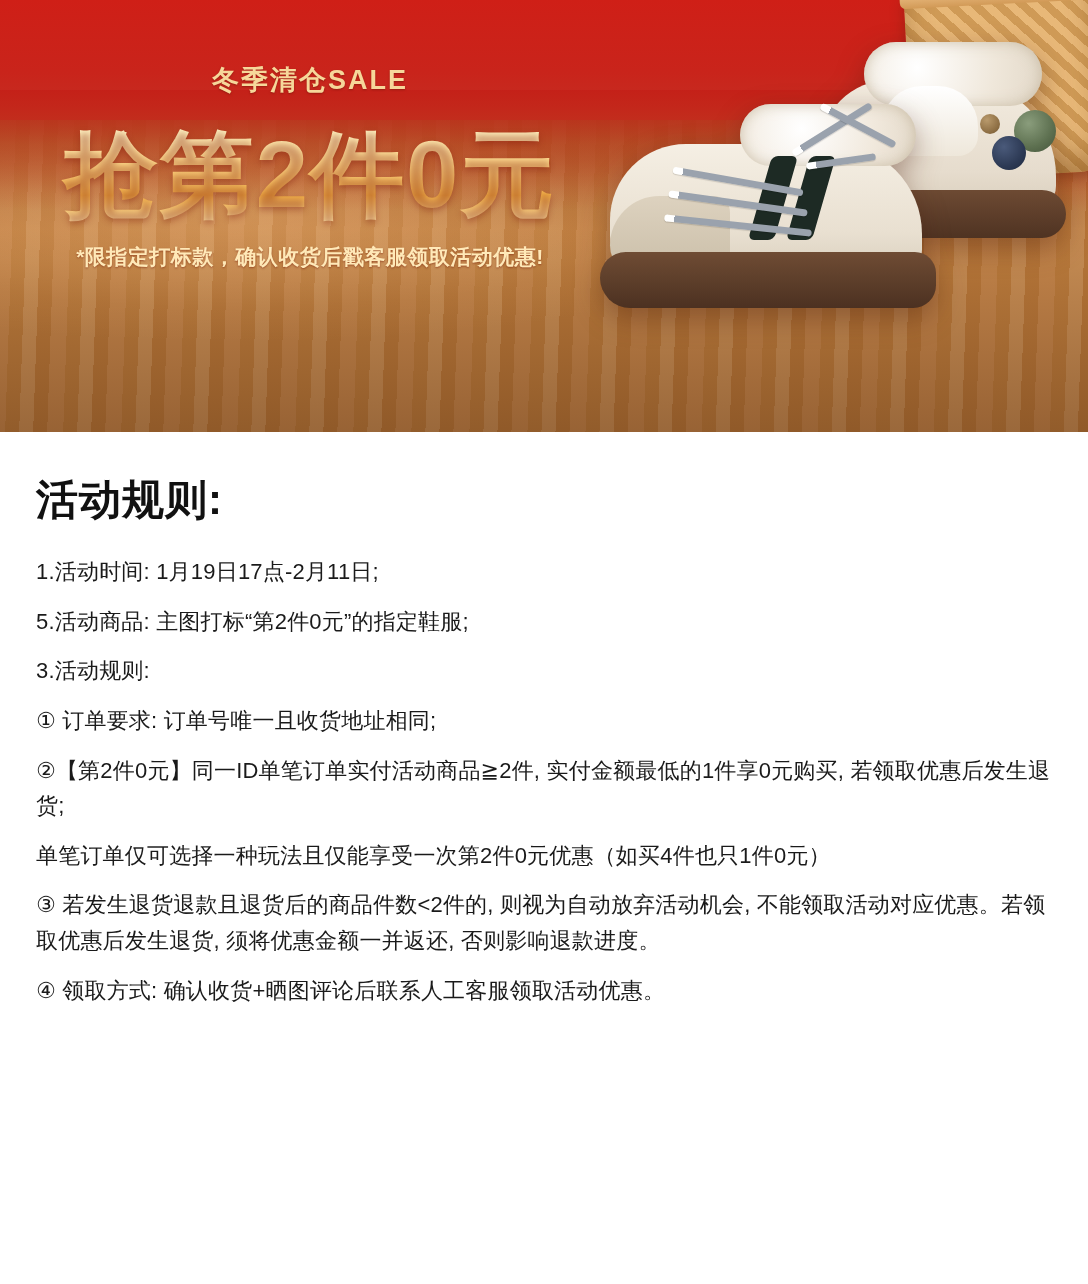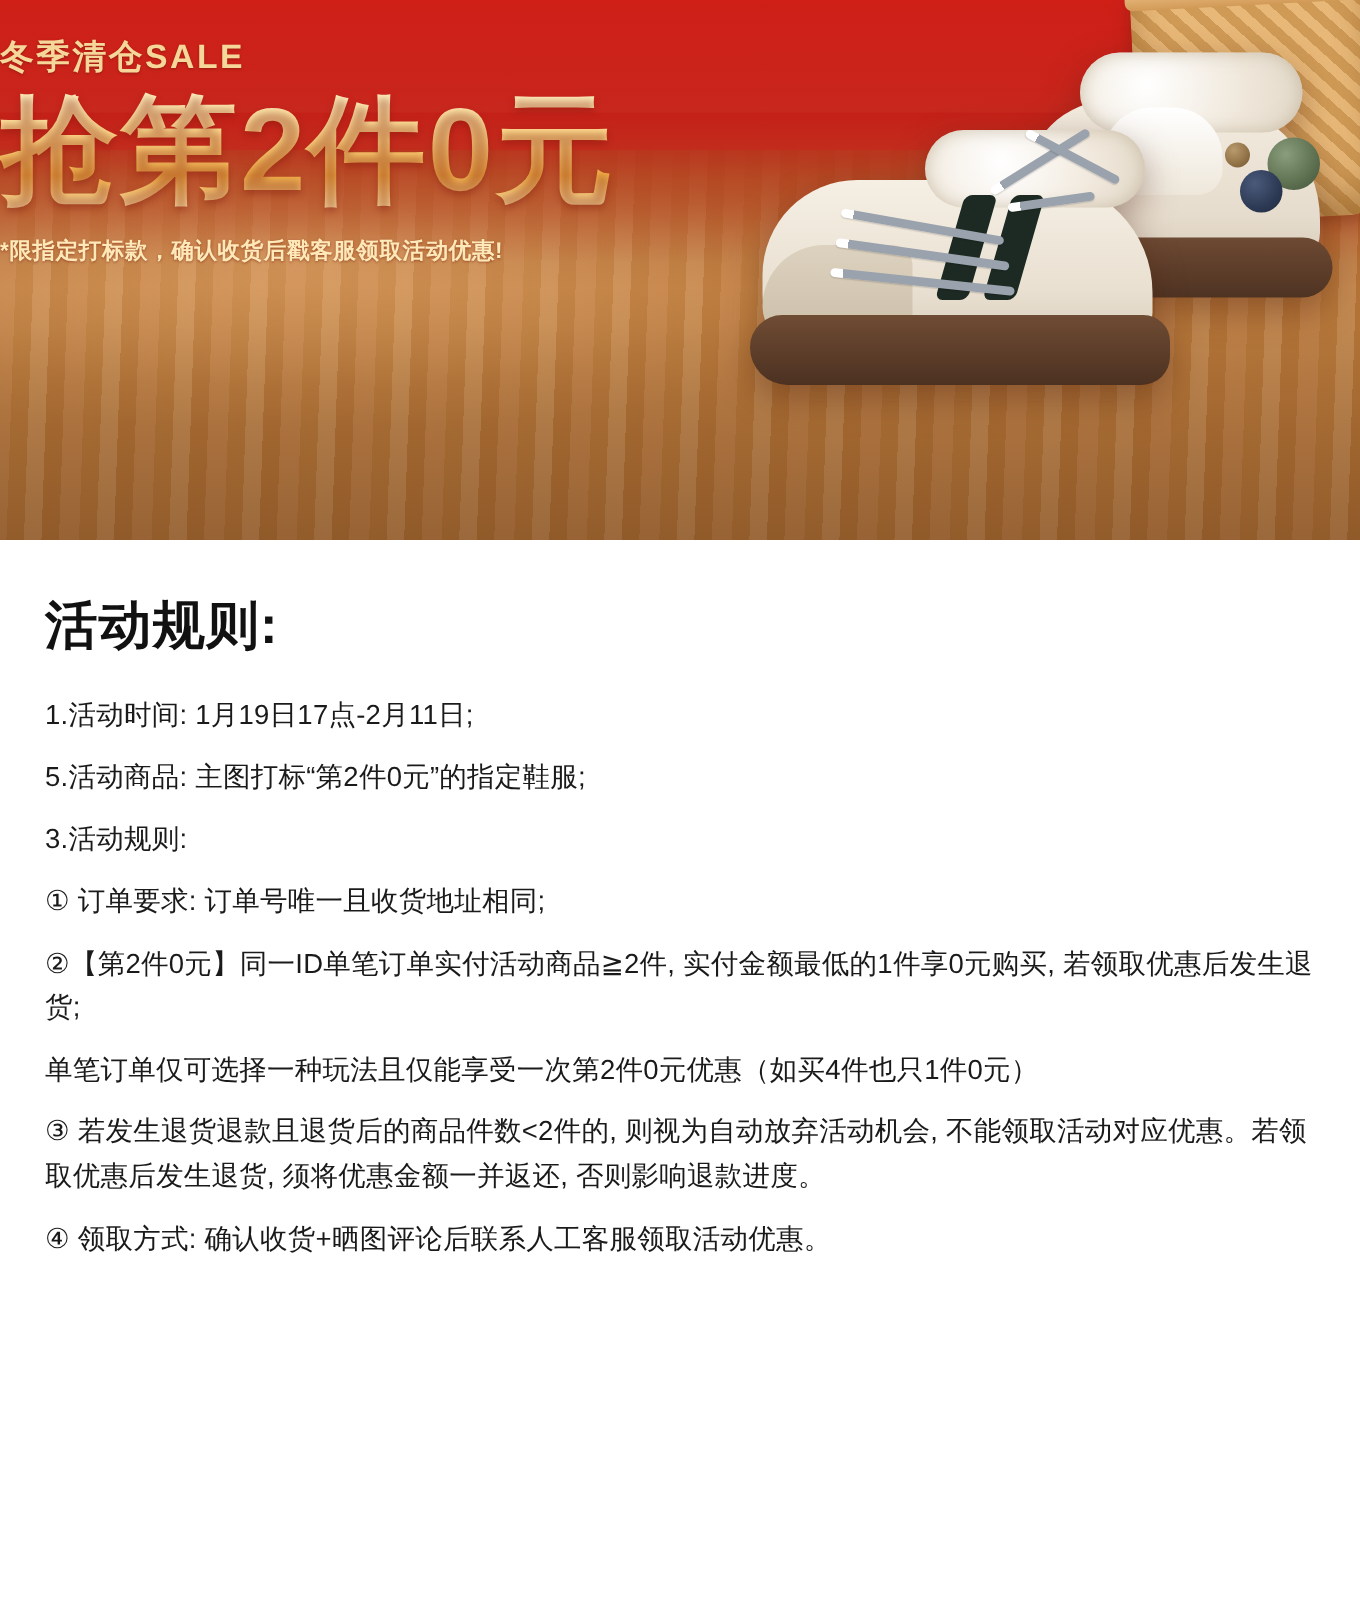--- a/index.html
+++ b/index.html
@@ -226,47 +226,47 @@
   .lace.l3 { left: 54px; top: 122px; width: 148px; transform: rotate(6deg); }
   .lace.bow1 { left: 176px; top: 26px; width: 92px; transform: rotate(-32deg); }
   .lace.bow2 { left: 206px; top: 22px; width: 84px; transform: rotate(28deg); }
   .lace.bow3 { left: 196px; top: 58px; width: 70px; transform: rotate(-8deg); }
 
   
   .banner-text {
     position: absolute;
     left: 0; top: 0;
     width: 620px;
-    padding-top: 27px;
-    text-align: left;
+    padding-top: 62px;
+    text-align: center;
     z-index: 5;
   }
   .kicker {
     font-size: 27px;
     font-weight: bold;
     color: #f6d79a;
     letter-spacing: 2px;
     text-shadow: 0 1px 2px rgba(120,20,10,0.6);
   }
   .headline {
-    margin-top: 8px;
+    margin-top: 28px;
     font-size: 94px;
     line-height: 1.05;
     font-weight: bold;
     letter-spacing: 2px;
     color: #ffd98a;
     background: linear-gradient(180deg, #fff3c6 0%, #ffd681 42%, #f0ad46 70%, #ffe9ae 100%);
     -webkit-background-clip: text;
     background-clip: text;
     -webkit-text-fill-color: transparent;
     text-shadow: 0 3px 6px rgba(120,20,10,0.35);
   }
   .subnote {
     margin-top: 18px;
-    font-size: 18px;
+    font-size: 21px;
     font-weight: bold;
     color: #ffe9b8;
     letter-spacing: 0.5px;
     text-shadow: 0 1px 2px rgba(120,30,10,0.55);
   }
 
   
   .content {
     padding: 40px 36px 0 36px;
   }

